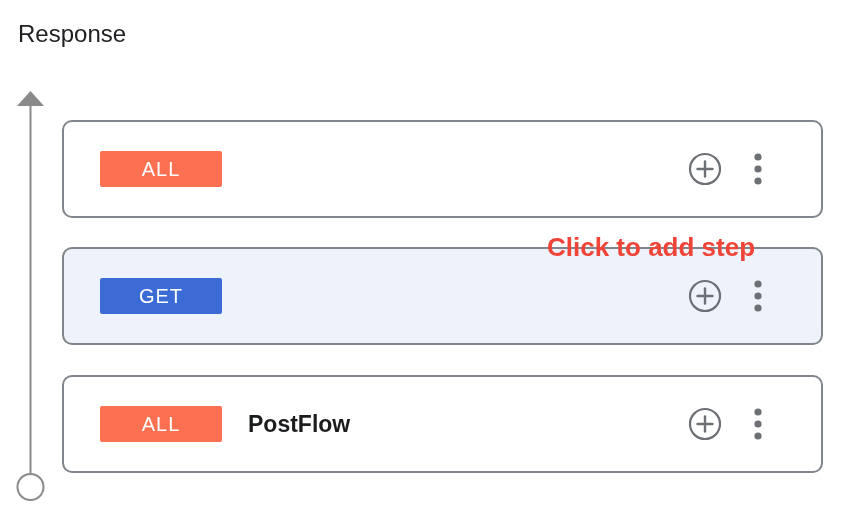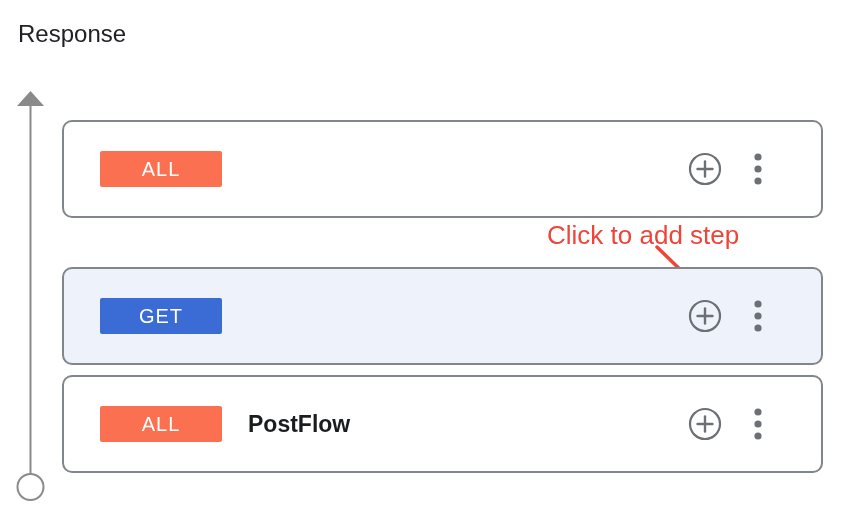--- a/index.html
+++ b/index.html
@@ -41,21 +41,21 @@
     width: 761px;
     height: 98px;
     background: #ffffff;
     border: 2px solid var(--card-border);
     border-radius: 10px;
     display: flex;
     align-items: center;
     padding-left: 36px;
     cursor: pointer;
   }
-  .flow-card.highlighted { background: var(--highlight-bg); margin-top: 20px; }
+  .flow-card.highlighted { background: var(--highlight-bg); }
   .flow-card.card-0 { top: 120px; }
   .flow-card.card-1 { top: 247px; }
   .flow-card.card-2 { top: 375px; }
 
   .verb-badge {
     display: flex;
     align-items: center;
     justify-content: center;
     width: 122px;
     height: 36px;
@@ -93,23 +93,23 @@
     align-items: center;
     justify-content: center;
   }
   .plus-circle-svg circle { fill: none; stroke: var(--icon-gray); stroke-width: 2.2; }
   .plus-circle-svg line   { stroke: var(--icon-gray); stroke-width: 2.4; stroke-linecap: round; }
   .kebab-svg circle       { fill: var(--icon-gray); }
 
   .annotation-label {
     position: absolute;
     left: 547px;
-    top: 220px;
+    top: 232px;
     font-size: 26px;
-    font-weight: 400;
+    font-weight: 700;
     color: var(--annotation-red);
     white-space: nowrap;
   }
 </style>
 </head>
 <body>
 
 <div class="canvas">
 
   <div class="page-title" style="color: rgb(32, 33, 36);">Response</div>

